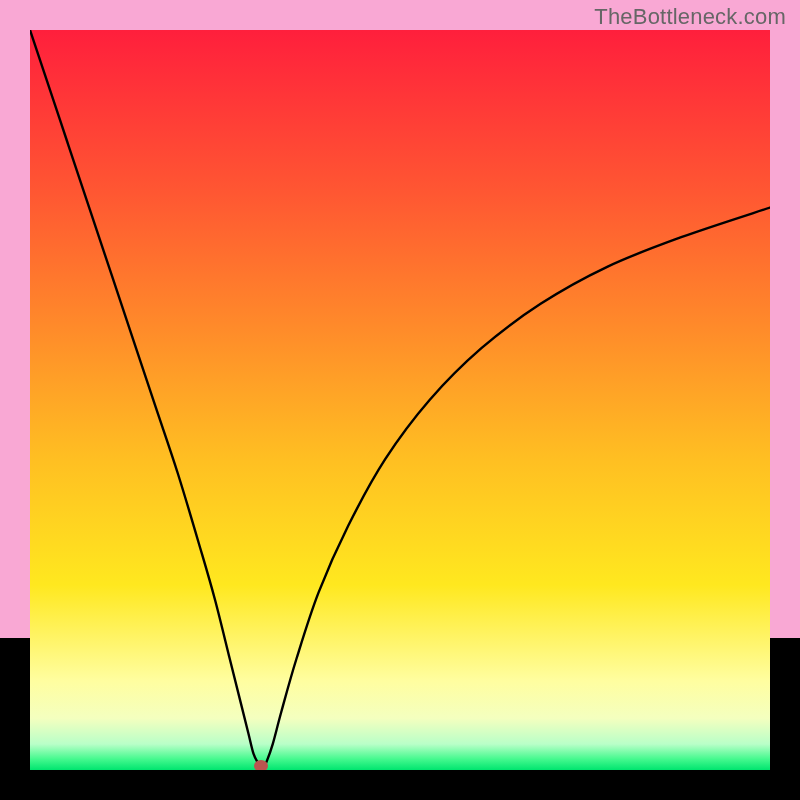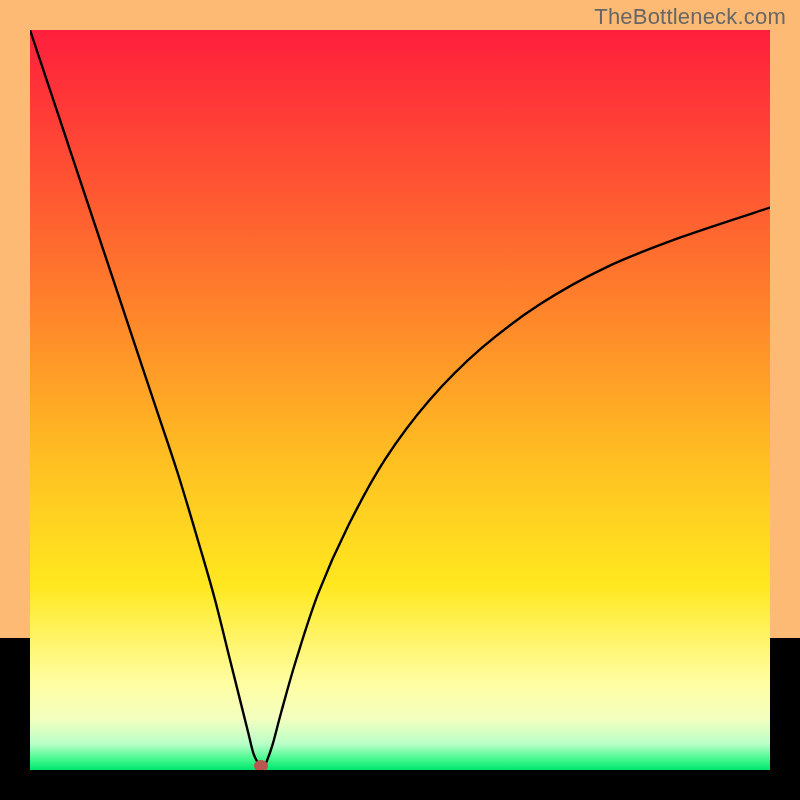--- a/index.html
+++ b/index.html
@@ -8,21 +8,21 @@
     width: 800px;
     height: 800px;
     background: #000;
     font-family: Arial, Helvetica, sans-serif;
     overflow: hidden;
   }
   .outer {
     position: relative;
     width: 800px;
     height: 638px;
-    background: #fdba74;
+    background: #f9a8d4;
   }
   .watermark {
     position: absolute;
     top: 4px;
     right: 14px;
     color: #666;
     font-size: 22px;
     font-weight: 400;
     z-index: 4;
     letter-spacing: 0.2px;

